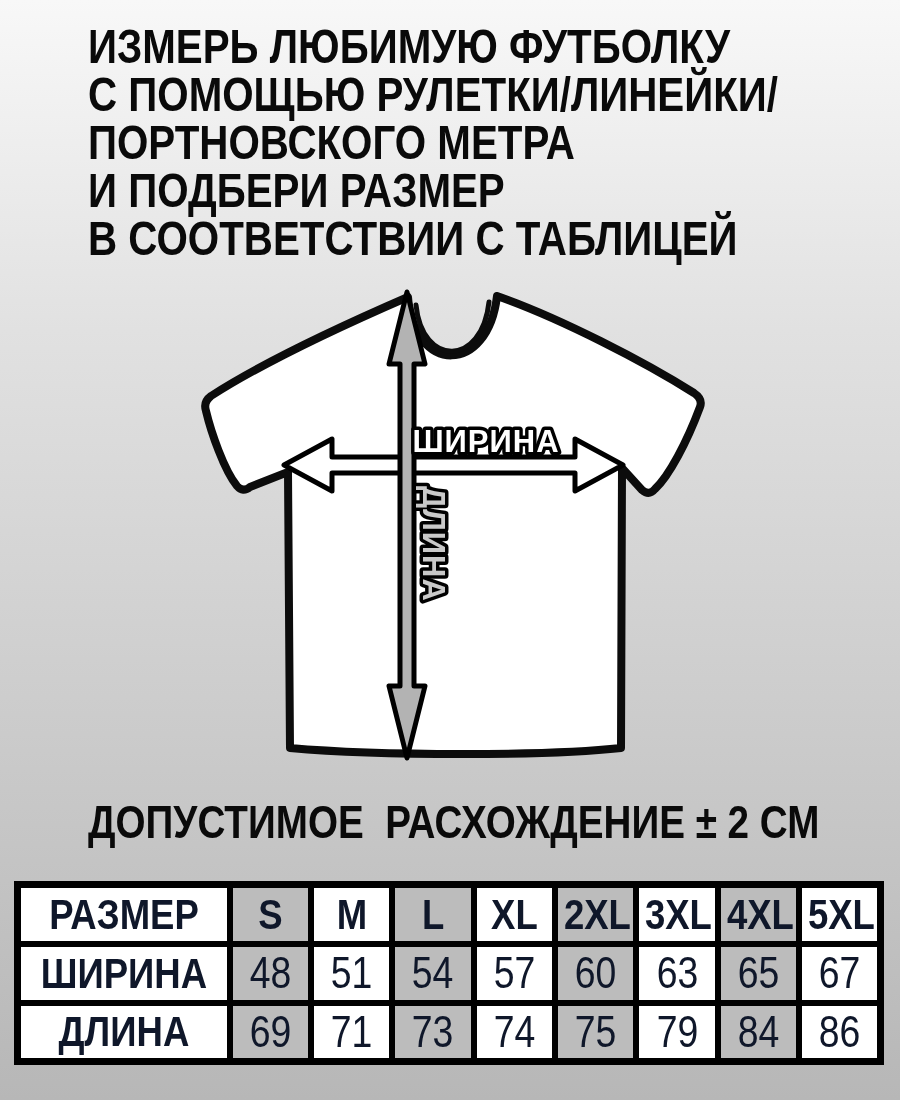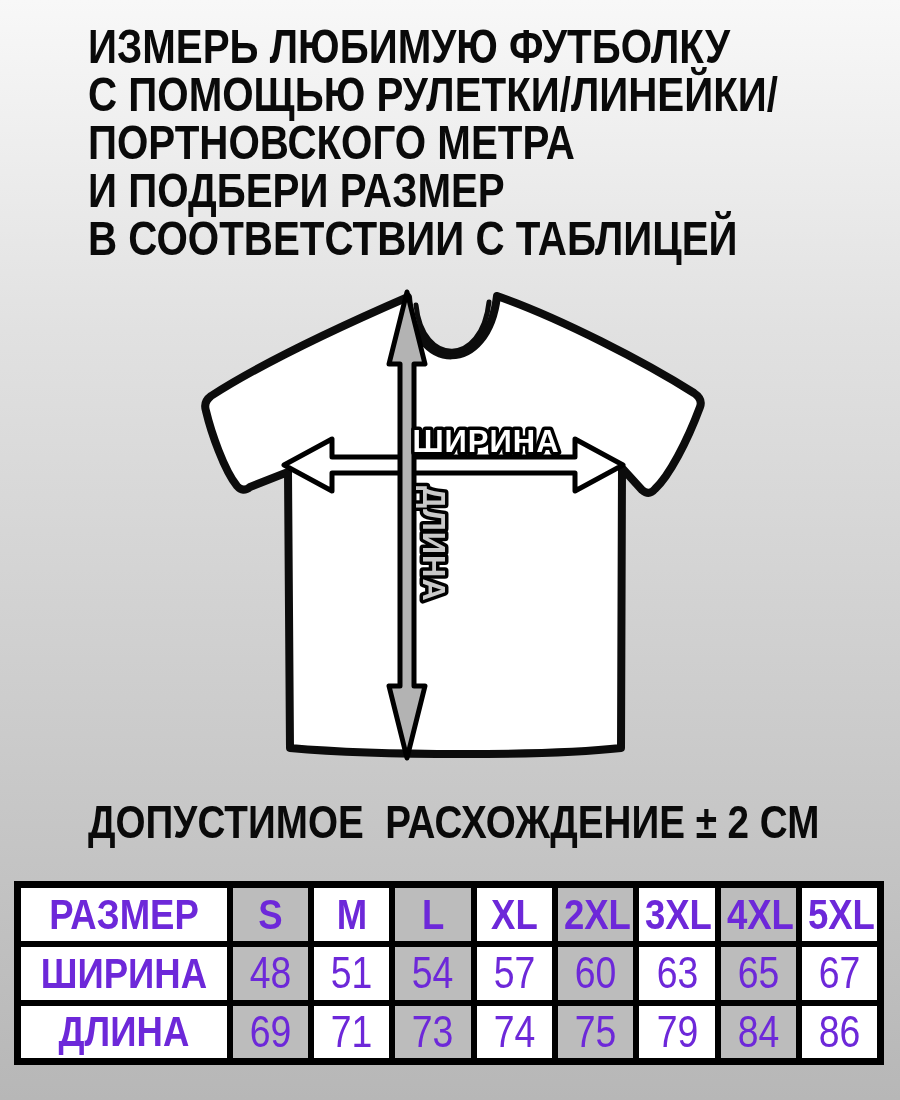--- a/index.html
+++ b/index.html
@@ -76,21 +76,21 @@
     table-layout: fixed;
     border: 7px solid #000;
   }
   .size-table th, .size-table td {
     border: 6px solid #000;
     height: 59px;
     padding: 0;
     text-align: center;
     vertical-align: middle;
     background: #ffffff;
-    color: #6d28d9;
+    color: #0f172a;
   }
   .size-table th:nth-child(even),
   .size-table td:nth-child(even) { background: #bcbcbc; }
   .size-table col.c0 { width: 212px; }
   .cell-txt {
     display: inline-block;
     transform: scaleX(0.85);
     transform-origin: center;
     white-space: nowrap;
   }

